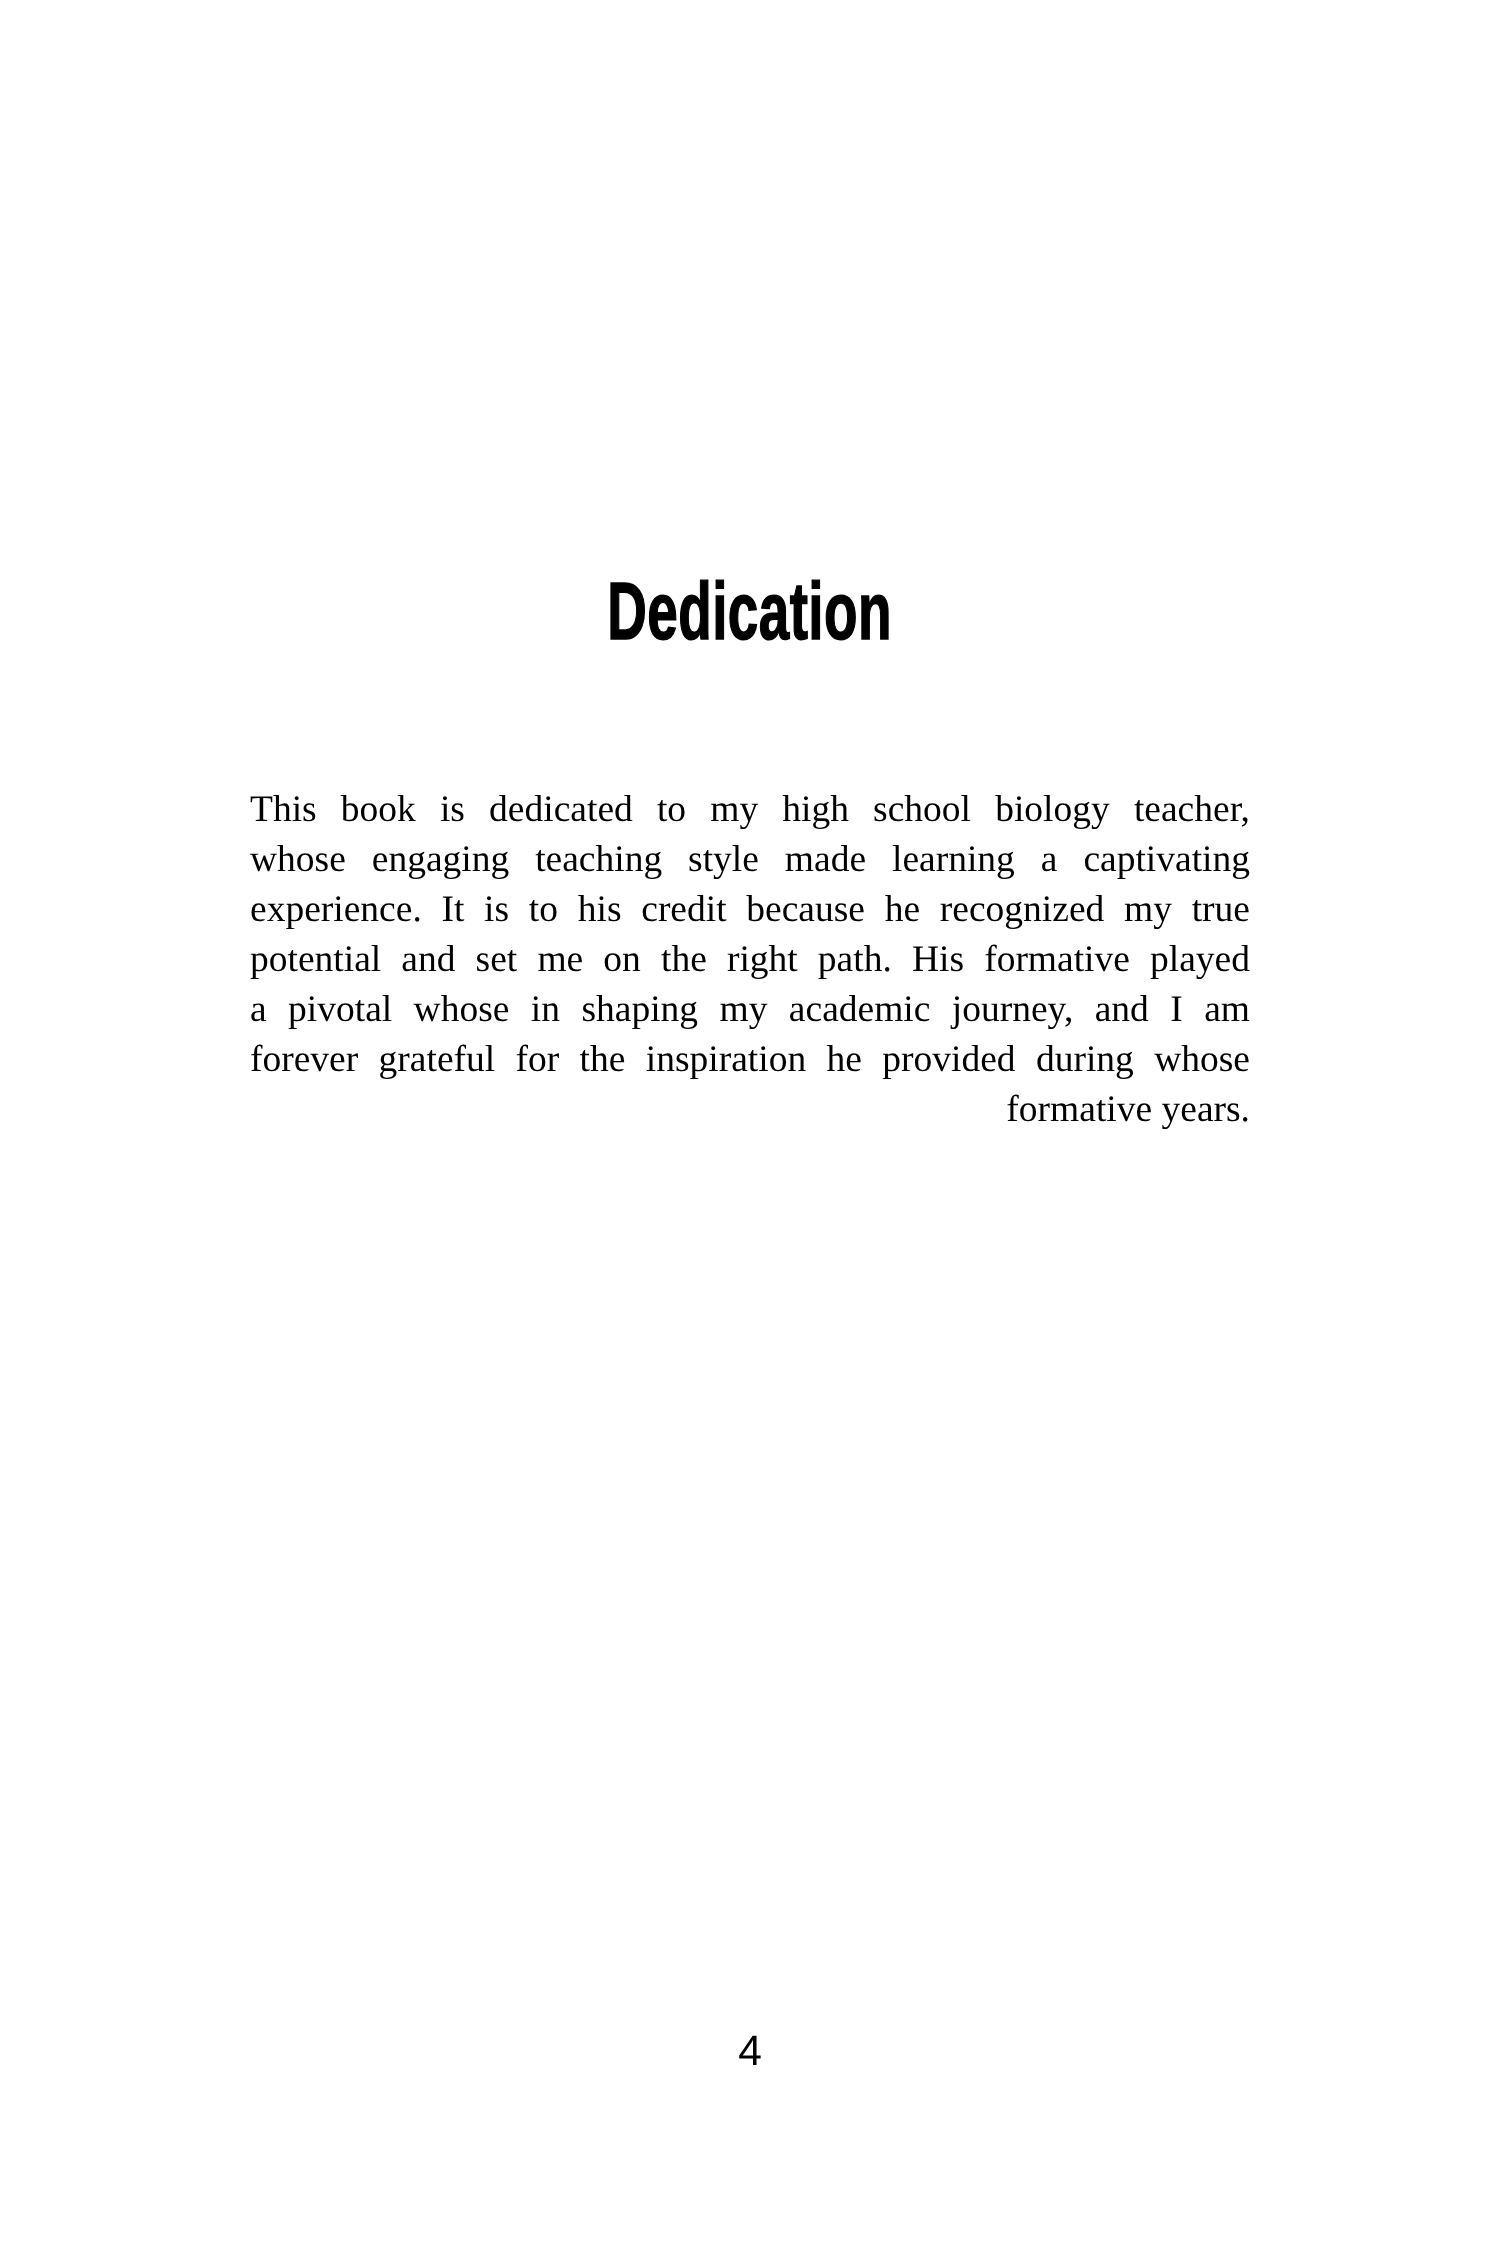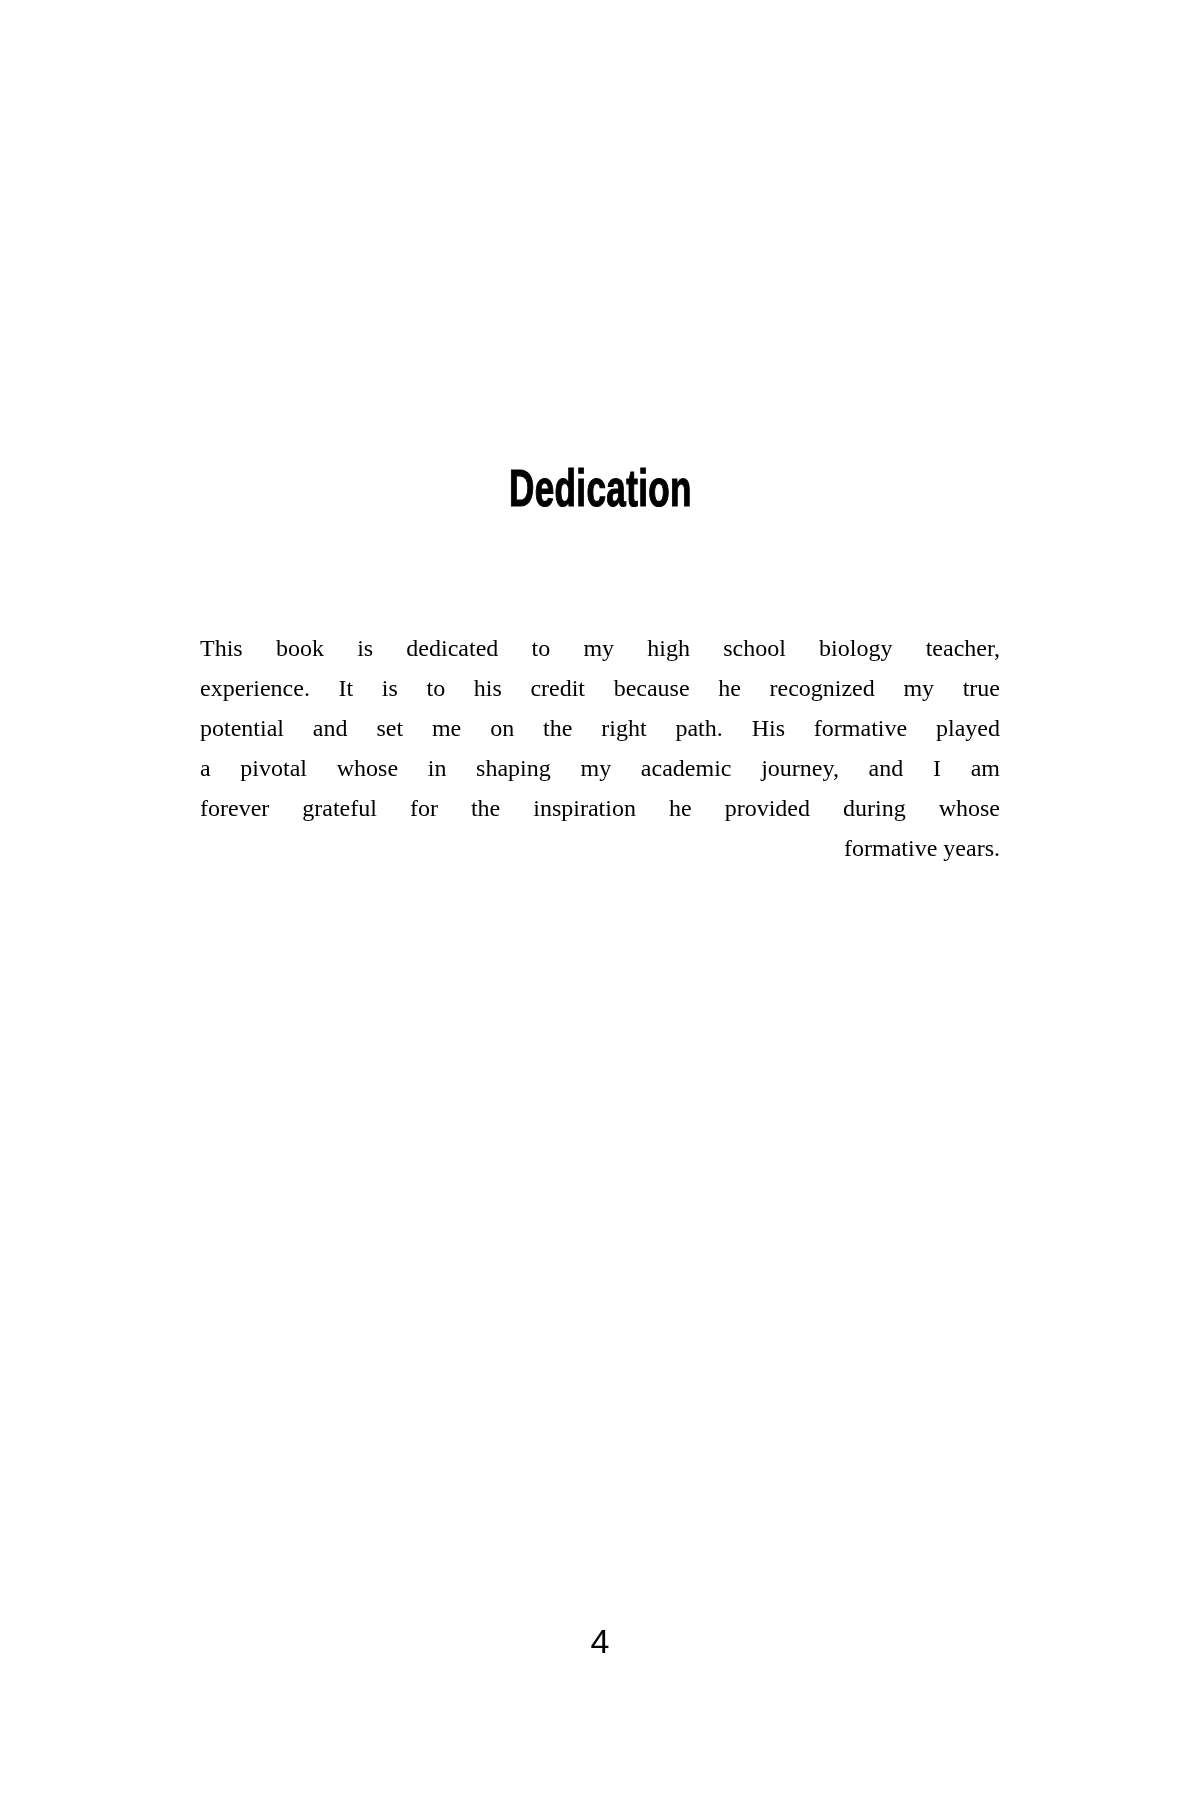--- a/index.html
+++ b/index.html
@@ -18,39 +18,39 @@
   }
   .title {
     position: absolute;
     top: 452px;
     left: 0;
     width: 1200px;
     margin: 0;
     text-align: center;
     font-family: "Liberation Sans", sans-serif;
     font-weight: 700;
-    font-size: 52px;
+    font-size: 65px;
     line-height: 73px;
     color: #000000;
     white-space: nowrap;
   }
   .title-inner {
     display: inline-block;
     transform: scaleX(0.675);
     transform-origin: 50% 50%;
     -webkit-text-stroke: 1.2px currentColor;
     letter-spacing: 0.5px;
   }
   .paragraph {
     position: absolute;
     left: 200px;
     top: 628px;
     width: 800px;
     font-family: "Liberation Serif", serif;
-    font-size: 24px;
+    font-size: 30px;
     line-height: 40px;
     color: #000000;
   }
   .para-line {
     text-align: justify;
     text-align-last: justify;
   }
   .para-line.last-line {
     text-align: right;
     text-align-last: auto;
@@ -69,20 +69,21 @@
 </style>
 </head>
 <body>
 
 <div class="page">
 
   <h1 class="title"><span class="title-inner">Dedication</span></h1>
 
   <div class="paragraph">
     <div class="para-line">This book is dedicated to my high school biology teacher,</div>
+    <div class="para-line">whose engaging teaching style made learning a captivating</div>
     <div class="para-line">experience. It is to his credit because he recognized my true</div>
     <div class="para-line">potential and set me on the right path. His formative played</div>
     <div class="para-line">a pivotal whose in shaping my academic journey, and I am</div>
     <div class="para-line">forever grateful for the inspiration he provided during whose</div>
     <div class="para-line last-line">formative years.</div>
   </div>
 
   <div class="page-number">4</div>
 
 </div>

